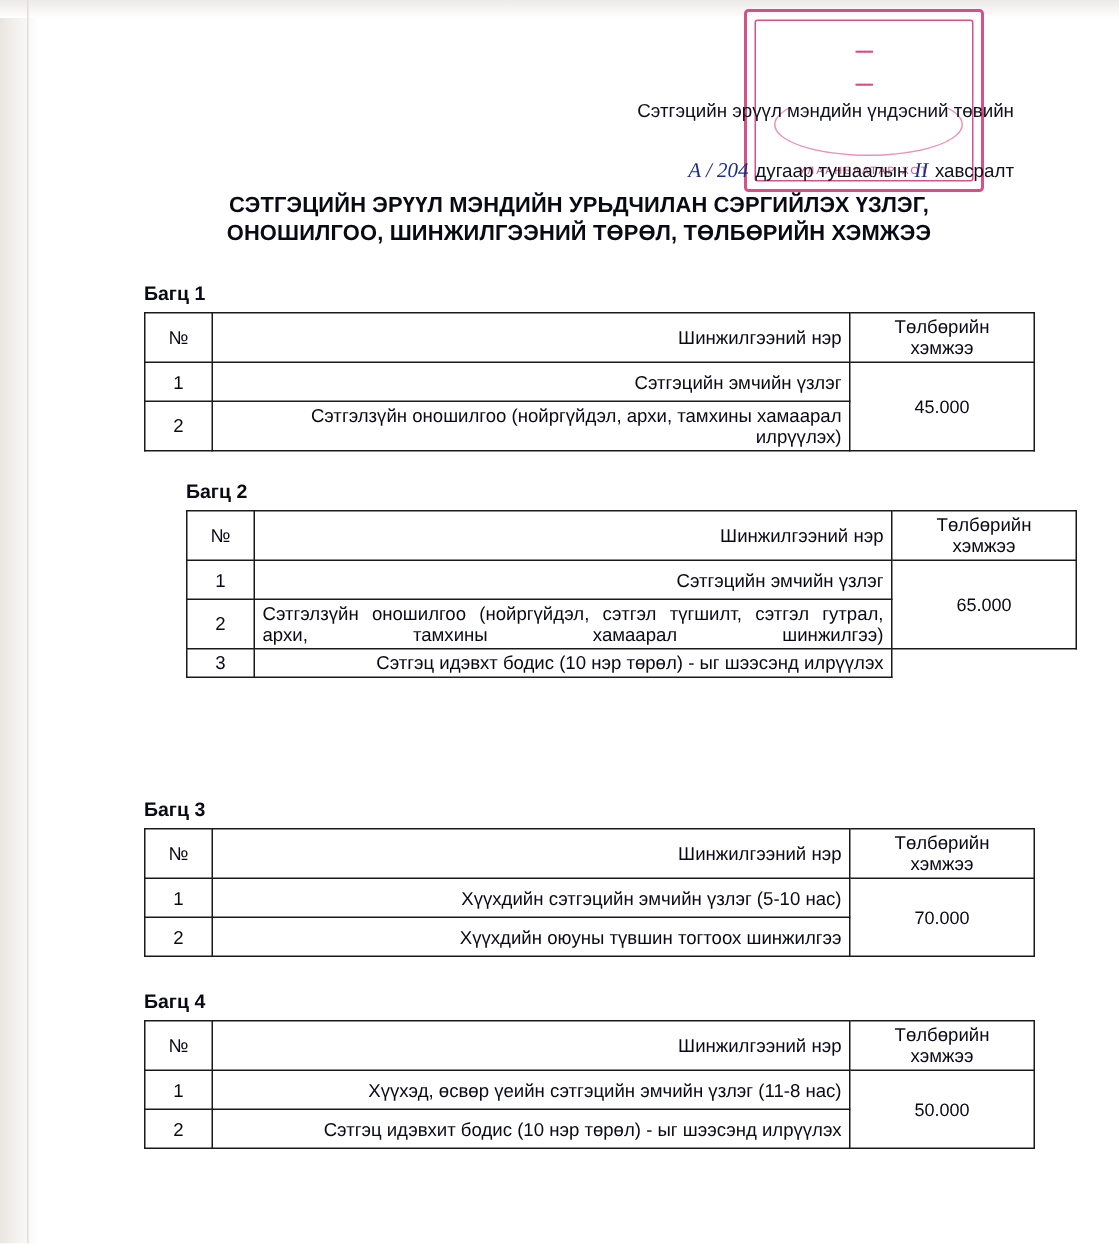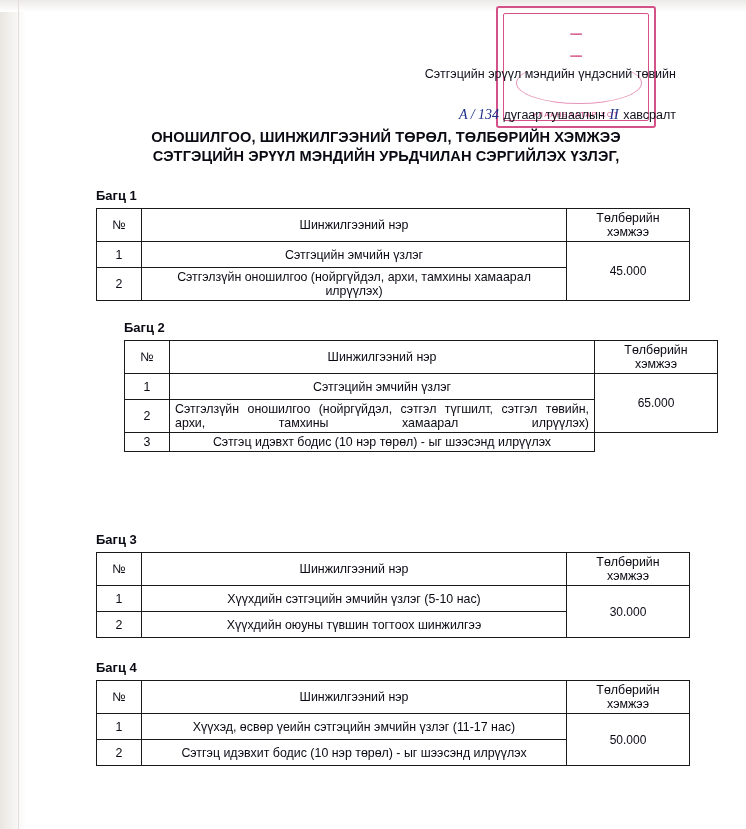--- a/index.html
+++ b/index.html
@@ -157,21 +157,21 @@
   table.t th, table.t td {
     border: 1px solid #1a1a1a;
     padding: 2px 5px;
     vertical-align: middle;
   }
   th.c-no, td.c-no {
     width: 34px;
     text-align: center;
   }
   th.c-name, td.c-name {
-    text-align: center;
+    text-align: right;
   }
   th.c-fee, td.c-fee {
     width: 112px;
     text-align: center;
   }
   th.c-fee .fee-l1 { display: block; }
   th.c-fee .fee-l2 { display: block; }
   th {
     font-weight: normal;
     padding-top: 4px;
@@ -199,29 +199,29 @@
   <div class="stamp">
     <div class="stamp-inner"></div>
     <div class="stamp-glyphs">᠊᠊᠊᠊</div>
     <div class="stamp-glyphs2">᠊᠊᠊᠊</div>
     <div class="stamp-arc"></div>
     <div class="stamp-city">УЛААНБААТАР ХОТ</div>
   </div>
 
   <div class="hdr l1">Сэтгэцийн эрүүл мэндийн үндэсний төвийн</div>
   <div class="hdr l3">
-    <span class="ink">A / 134</span>
+    <span class="ink">A / 204</span>
     <span>дугаар тушаалын</span>
     <span class="ink">II</span>
     <span>хавсралт</span>
   </div>
 
   <div class="doc-title">
+    <div>СЭТГЭЦИЙН ЭРҮҮЛ МЭНДИЙН УРЬДЧИЛАН СЭРГИЙЛЭХ ҮЗЛЭГ,</div>
     <div>ОНОШИЛГОО, ШИНЖИЛГЭЭНИЙ ТӨРӨЛ, ТӨЛБӨРИЙН ХЭМЖЭЭ</div>
-    <div>СЭТГЭЦИЙН ЭРҮҮЛ МЭНДИЙН УРЬДЧИЛАН СЭРГИЙЛЭХ ҮЗЛЭГ,</div>
   </div>
 
   <div class="section" style="top:188px;">
     <div class="sec-title">Багц 1</div>
     <table class="t">
       <thead>
         <tr>
           <th class="c-no">№</th>
           <th class="c-name">Шинжилгээний нэр</th>
           <th class="c-fee">
@@ -258,21 +258,21 @@
         </tr>
       </thead>
       <tbody>
         <tr class="row-tall">
           <td class="c-no">1</td>
           <td class="c-name">Сэтгэцийн эмчийн үзлэг</td>
           <td class="c-fee fee-val" rowspan="2">65.000</td>
         </tr>
         <tr>
           <td class="c-no">2</td>
-          <td class="c-name just">Сэтгэлзүйн оношилгоо (нойргүйдэл, сэтгэл түгшилт, сэтгэл төвийн, архи, тамхины хамаарал илрүүлэх)</td>
+          <td class="c-name just">Сэтгэлзүйн оношилгоо (нойргүйдэл, сэтгэл түгшилт, сэтгэл гутрал, архи, тамхины хамаарал шинжилгээ)</td>
         </tr>
         <tr>
           <td class="c-no">3</td>
           <td class="c-name">Сэтгэц идэвхт бодис (10 нэр төрөл) - ыг шээсэнд илрүүлэх</td>
         </tr>
       </tbody>
     </table>
   </div>
 
   <div class="section" style="top:508px;margin-top:24px;">
@@ -285,21 +285,21 @@
           <th class="c-fee">
             <span class="fee-l1">Төлбөрийн</span>
             <span class="fee-l2">хэмжээ</span>
           </th>
         </tr>
       </thead>
       <tbody>
         <tr class="row-tall">
           <td class="c-no">1</td>
           <td class="c-name">Хүүхдийн сэтгэцийн эмчийн үзлэг (5-10 нас)</td>
-          <td class="c-fee fee-val" rowspan="2">30.000</td>
+          <td class="c-fee fee-val" rowspan="2">70.000</td>
         </tr>
         <tr class="row-tall">
           <td class="c-no">2</td>
           <td class="c-name">Хүүхдийн оюуны түвшин тогтоох шинжилгээ</td>
         </tr>
       </tbody>
     </table>
   </div>
 
   <div class="section" style="top:660px;">
@@ -311,21 +311,21 @@
           <th class="c-name">Шинжилгээний нэр</th>
           <th class="c-fee">
             <span class="fee-l1">Төлбөрийн</span>
             <span class="fee-l2">хэмжээ</span>
           </th>
         </tr>
       </thead>
       <tbody>
         <tr class="row-tall">
           <td class="c-no">1</td>
-          <td class="c-name">Хүүхэд, өсвөр үеийн сэтгэцийн эмчийн үзлэг (11-17 нас)</td>
+          <td class="c-name">Хүүхэд, өсвөр үеийн сэтгэцийн эмчийн үзлэг (11-8 нас)</td>
           <td class="c-fee fee-val" rowspan="2">50.000</td>
         </tr>
         <tr class="row-tall">
           <td class="c-no">2</td>
           <td class="c-name">Сэтгэц идэвхит бодис (10 нэр төрөл) - ыг шээсэнд илрүүлэх</td>
         </tr>
       </tbody>
     </table>
   </div>
 

